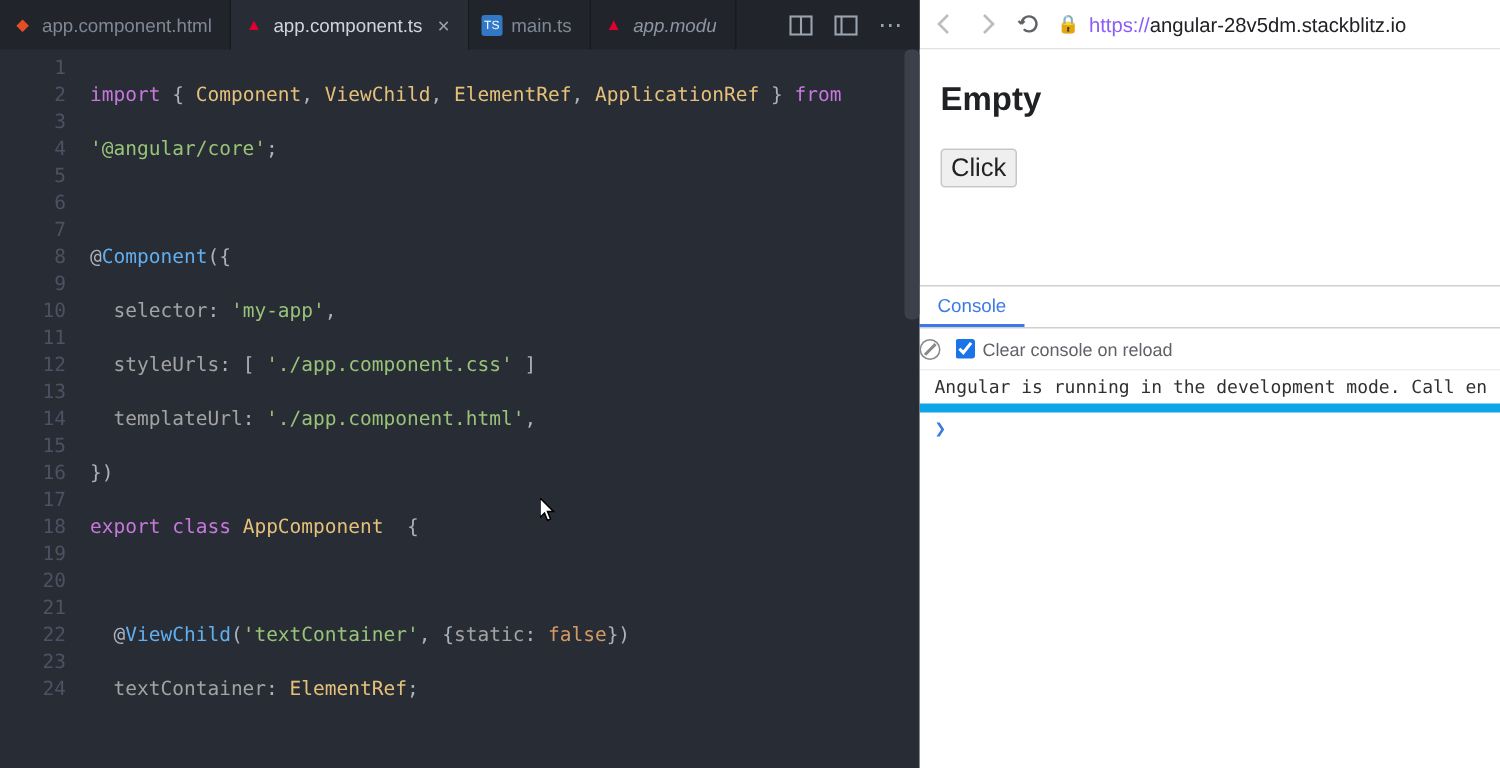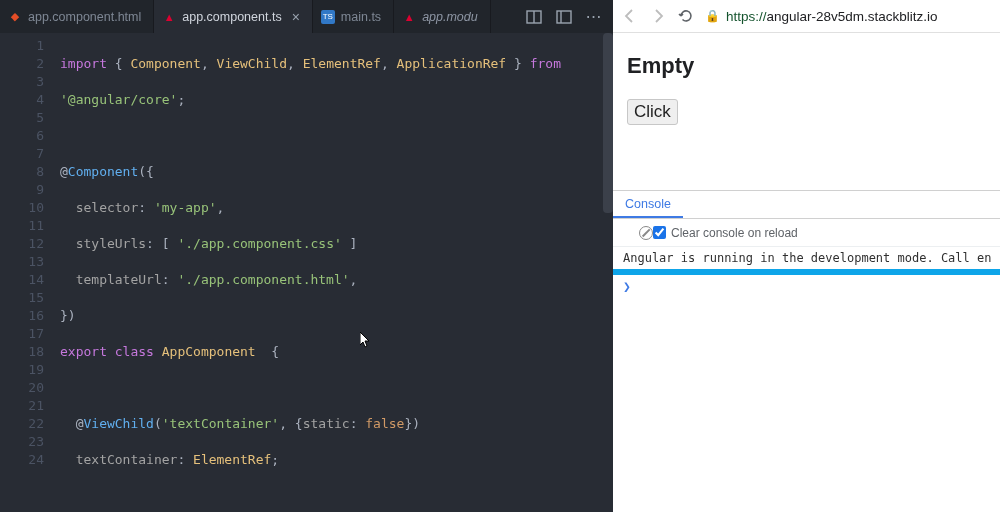--- a/index.html
+++ b/index.html
@@ -146,21 +146,21 @@
   .url-bar {
     flex: 1;
     display: flex;
     align-items: center;
     gap: 6px;
     font-size: 13.5px;
     color: #333;
   }
   .lock { color: #2a8a3e; font-size: 12px; }
   .url-host { color: #202124; }
-  .url-path { color: #14532d; }
+  .url-path { color: #8b5cf6; }
   .browser-body {
     flex: 1;
     display: flex;
     flex-direction: column;
     background: #fff;
   }
   .page-area {
     padding: 20px 14px;
     flex: 0 0 auto;
   }
@@ -199,21 +199,22 @@
     padding: 6px 12px;
     border-bottom: 2px solid transparent;
     cursor: pointer;
   }
   .dev-tab.active { border-bottom-color: #3e7ae4; color: #3e7ae4; }
   .dev-toolbar {
     height: 28px;
     border-bottom: 1px solid #eceff1;
     display: flex;
     align-items: center;
-    padding: 0 26px;
+    gap: 10px;
+    padding: 0 0;
     font-size: 12px;
     color: #5f6368;
   }
   .ban-icon {
     width: 14px; height: 14px;
     border: 1.5px solid #888;
     border-radius: 50%;
     position: relative;
     display: inline-block;
   }

